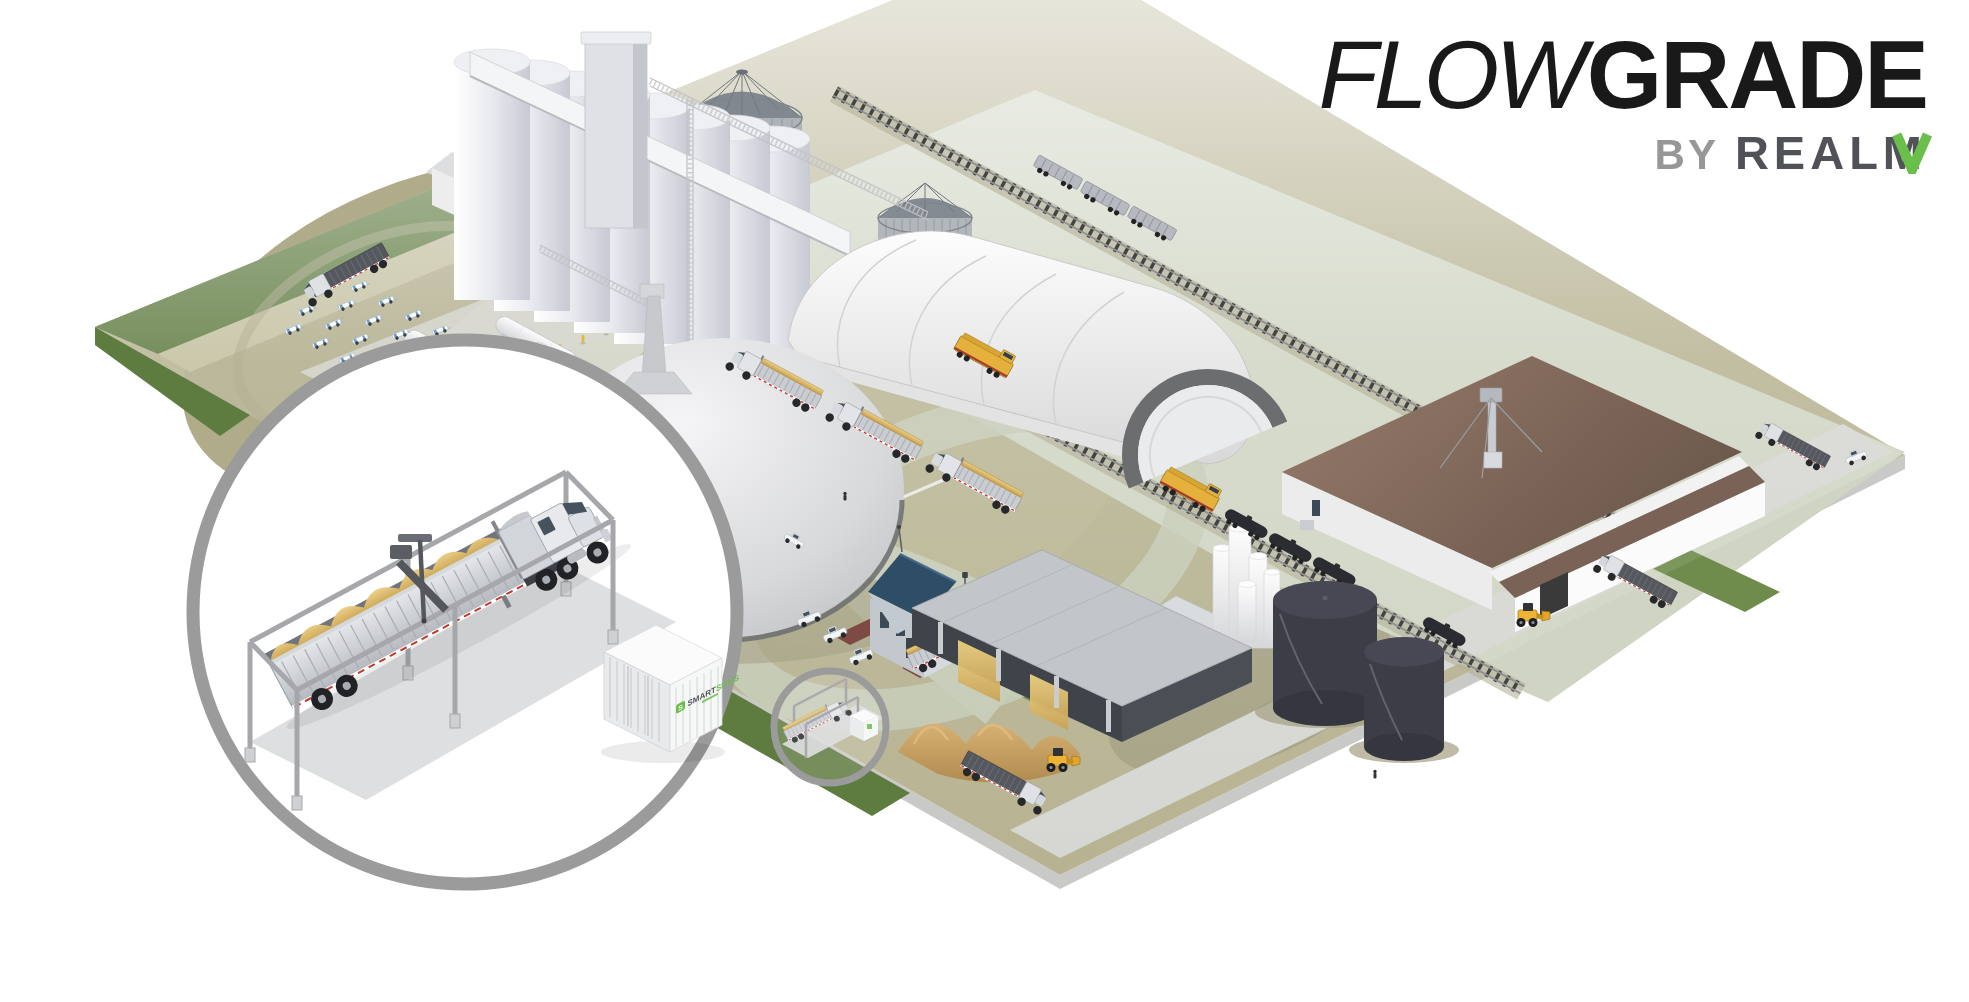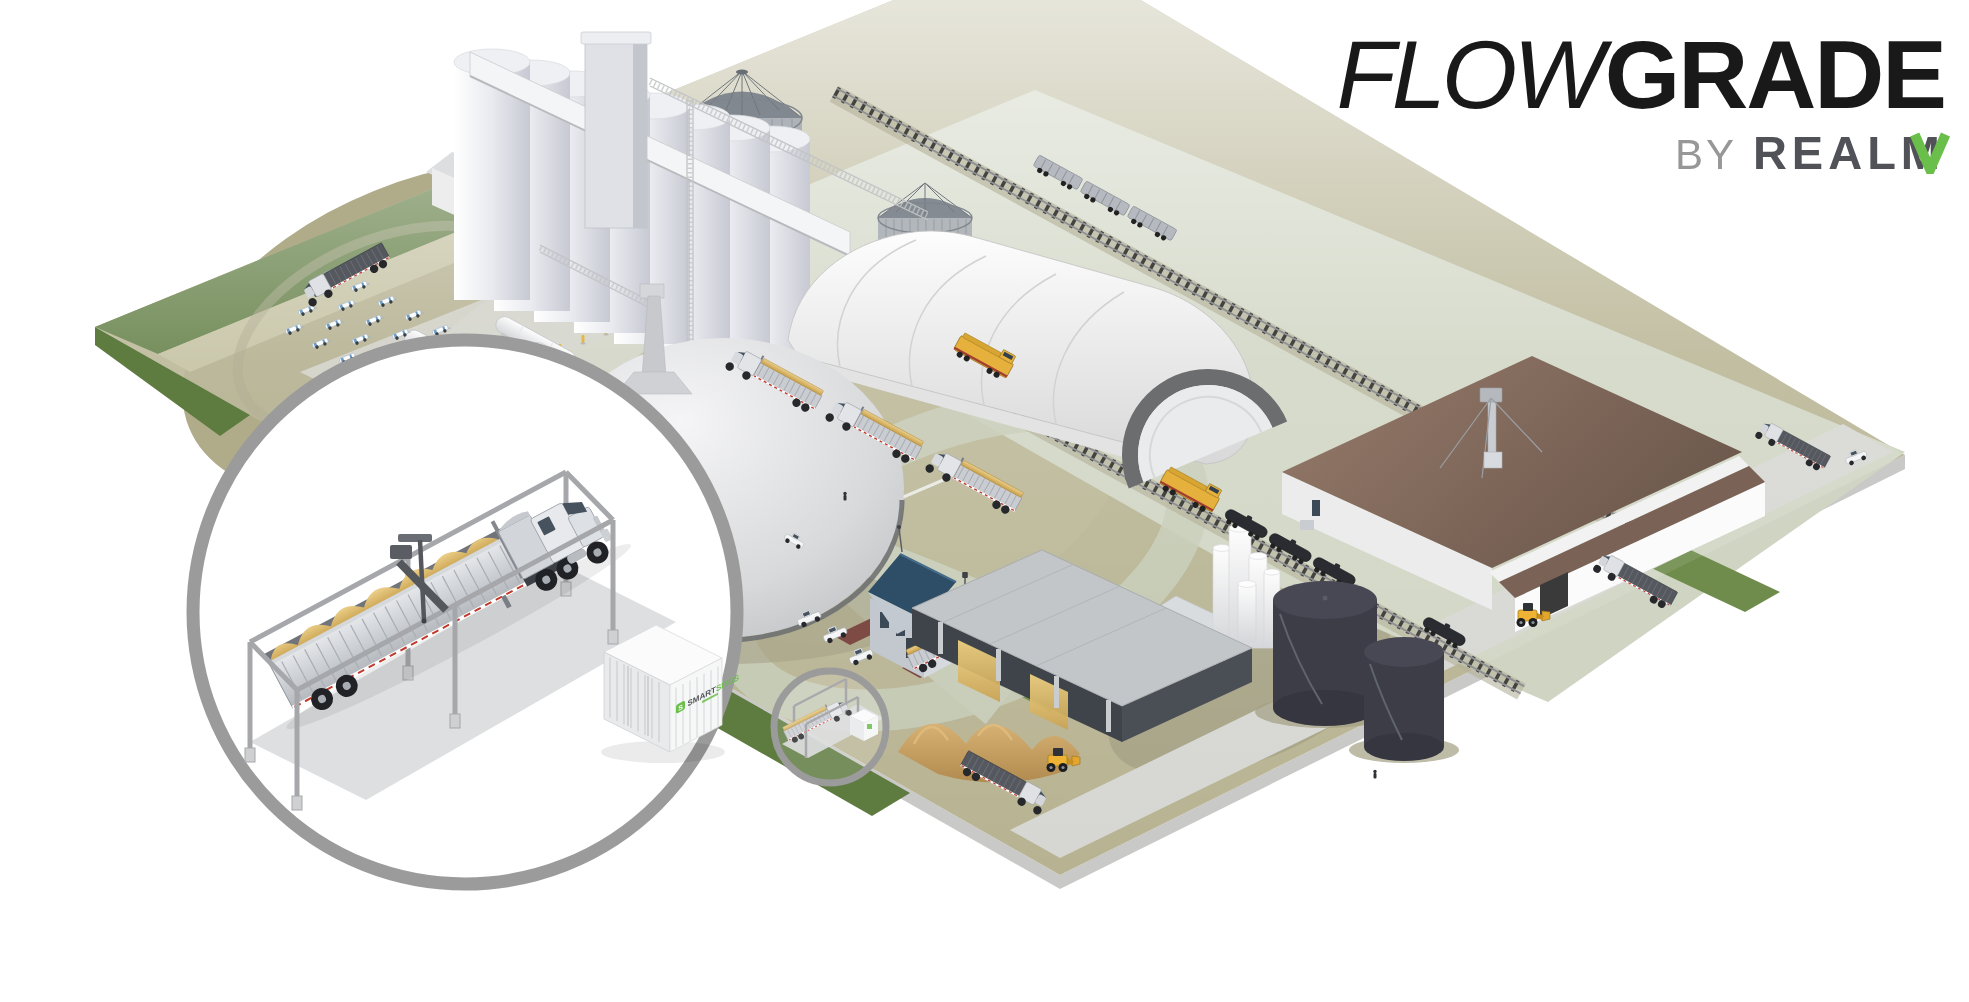--- a/index.html
+++ b/index.html
@@ -1,25 +1,25 @@
 <!DOCTYPE html>
 <html><head>
 <meta charset="utf-8">
 <style>
   html,body{margin:0;padding:0;background:#fff;}
   .stage{position:relative;width:1969px;height:1002px;overflow:hidden;background:#fff;
          font-family:"Liberation Sans",sans-serif;}
   .scene{position:absolute;left:0;top:0;}
   
-  .logo{position:absolute;top:26px;right:24px;line-height:1;}
+  .logo{position:absolute;top:26px;right:42px;line-height:1;}
   .logo-main{font-size:97px;color:#191919;letter-spacing:-2px;white-space:nowrap;}
   .logo-main .flow{font-style:italic;font-weight:300;letter-spacing:-4px;margin-right:4px;}
   .logo-main .grade{font-weight:800;}
   .logo-sub{margin-top:6px;display:flex;justify-content:flex-end;align-items:baseline;gap:16px;}
-  .logo-sub .by{color:#979797;font-weight:400;font-size:42px;letter-spacing:3px;}
+  .logo-sub .by{color:#979797;font-weight:700;font-size:42px;letter-spacing:3px;}
   .realm-wrap{position:relative;display:inline-block;}
   .realm{color:#515257;font-weight:700;font-size:47px;letter-spacing:5px;}
   .realm-check{position:absolute;right:-6px;bottom:2px;width:44px;height:44px;pointer-events:none;}
 </style>
 </head>
 <body>
 
 <div class="stage">
 
 <svg class="scene" width="1969" height="1002" viewBox="0 0 1969 1002" xmlns="http://www.w3.org/2000/svg">

